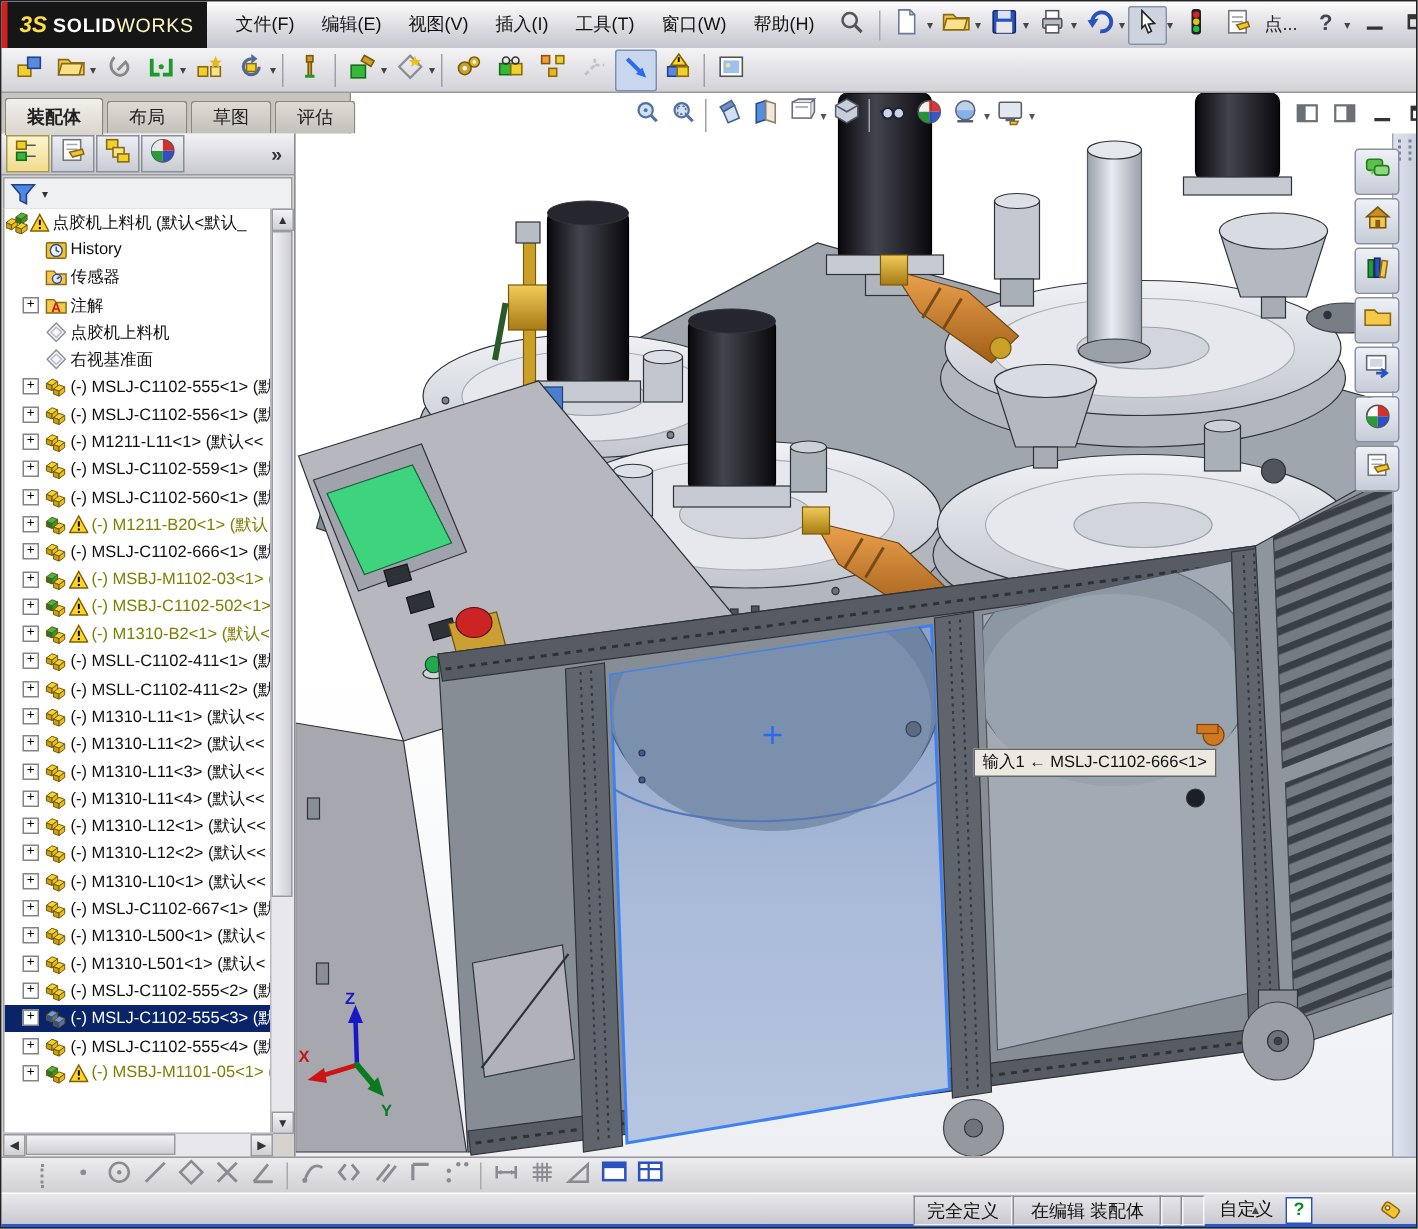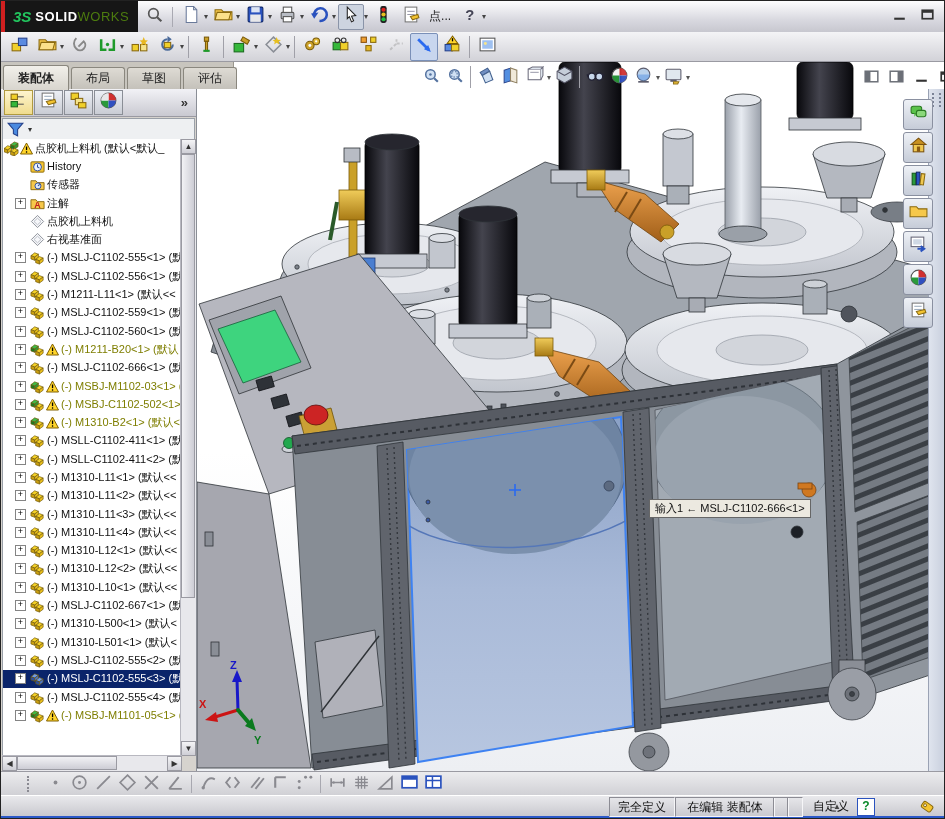--- a/index.html
+++ b/index.html
@@ -5,23 +5,23 @@
   html,body{margin:0;padding:0;background:#555;}
   #app{position:relative;width:945px;height:819px;overflow:hidden;
        font-family:"Liberation Sans","DejaVu Sans",sans-serif;
        background:#d6d3ce;border:1px solid #222;box-sizing:border-box;
        -webkit-font-smoothing:antialiased;}
   
   #titlebar{position:absolute;left:0;top:0;width:945px;height:31px;
     background:linear-gradient(#fdfdfe,#d9d9e0 60%,#c7c7cf);display:flex;align-items:center;}
   #brand{height:31px;width:137px;background:#161616;color:#fff;display:flex;align-items:center;flex:0 0 auto;position:relative;}
   #brand .redstrip{position:absolute;left:0;top:0;width:4px;height:31px;background:var(--c-brand_red,#d02020);}
-  #brand .b3s{font-style:italic;font-weight:bold;font-size:15px;margin-left:12px;color:#22c55e;}
+  #brand .b3s{font-style:italic;font-weight:bold;font-size:15px;margin-left:12px;color:#fde047;}
   #brand .bsolid{font-weight:bold;font-size:13px;letter-spacing:.5px;margin-left:4px;}
-  #brand .bworks{font-weight:normal;font-size:13px;letter-spacing:.5px;color:#4d7c0f;}
+  #brand .bworks{font-weight:normal;font-size:13px;letter-spacing:.5px;color:#fef9c3;}
   #menubar{display:flex;align-items:center;height:100%;margin-left:10px;flex:0 0 auto;}
   .menu-item{font-size:12px;color:#111;padding:0 9px;line-height:31px;cursor:default;}
   #quickbar{display:flex;align-items:center;height:100%;margin-left:2px;flex:1 1 auto;}
   .qbtn{width:24px;height:24px;display:flex;align-items:center;justify-content:center;margin:0 1px;border:1px solid transparent;border-radius:2px;}
   .qbtn.pressed{background:#cdd4e0;border-color:#8a94a8;}
   .qcaret{font-size:8px;color:#444;margin:0 1px 0 -1px;}
   .qsep{width:1px;height:20px;background:#a9a9b2;margin:0 4px;}
   .doc-trunc{font-size:12px;color:#222;margin:0 4px;}
   #winbtns{display:flex;align-items:center;margin-right:6px;}
   .wbtn{width:25px;height:20px;display:flex;align-items:center;justify-content:center;margin-left:3px;color:#333;}
@@ -105,20 +105,29 @@
 <body>
 <div id="app">
 
 <div id="titlebar">
   <div id="brand">
     <div class="redstrip"></div>
     <span class="b3s">3S</span>
     <span class="bsolid">SOLID</span>
         <span class="bworks">WORKS</span>
   </div>
+  <div id="menubar">
+        <div class="menu-item">文件(F)</div>
+        <div class="menu-item">编辑(E)</div>
+        <div class="menu-item">视图(V)</div>
+        <div class="menu-item">插入(I)</div>
+        <div class="menu-item">工具(T)</div>
+        <div class="menu-item">窗口(W)</div>
+        <div class="menu-item">帮助(H)</div>
+      </div>
   <div id="quickbar">
         <div class="qbtn">
           <span><svg width="19" height="19" viewBox="0 0 18 18">
               <circle cx="8" cy="8" r="4.5" fill="none" stroke="#555" stroke-width="1.6"></circle>
               <line x1="11.5" y1="11.5" x2="15.5" y2="15.5" stroke="#555" stroke-width="2"></line>
             </svg></span>
         </div>
         <div class="qsep"></div>
         <div class="qbtn">
           <span><svg width="19" height="19" viewBox="0 0 18 18">

